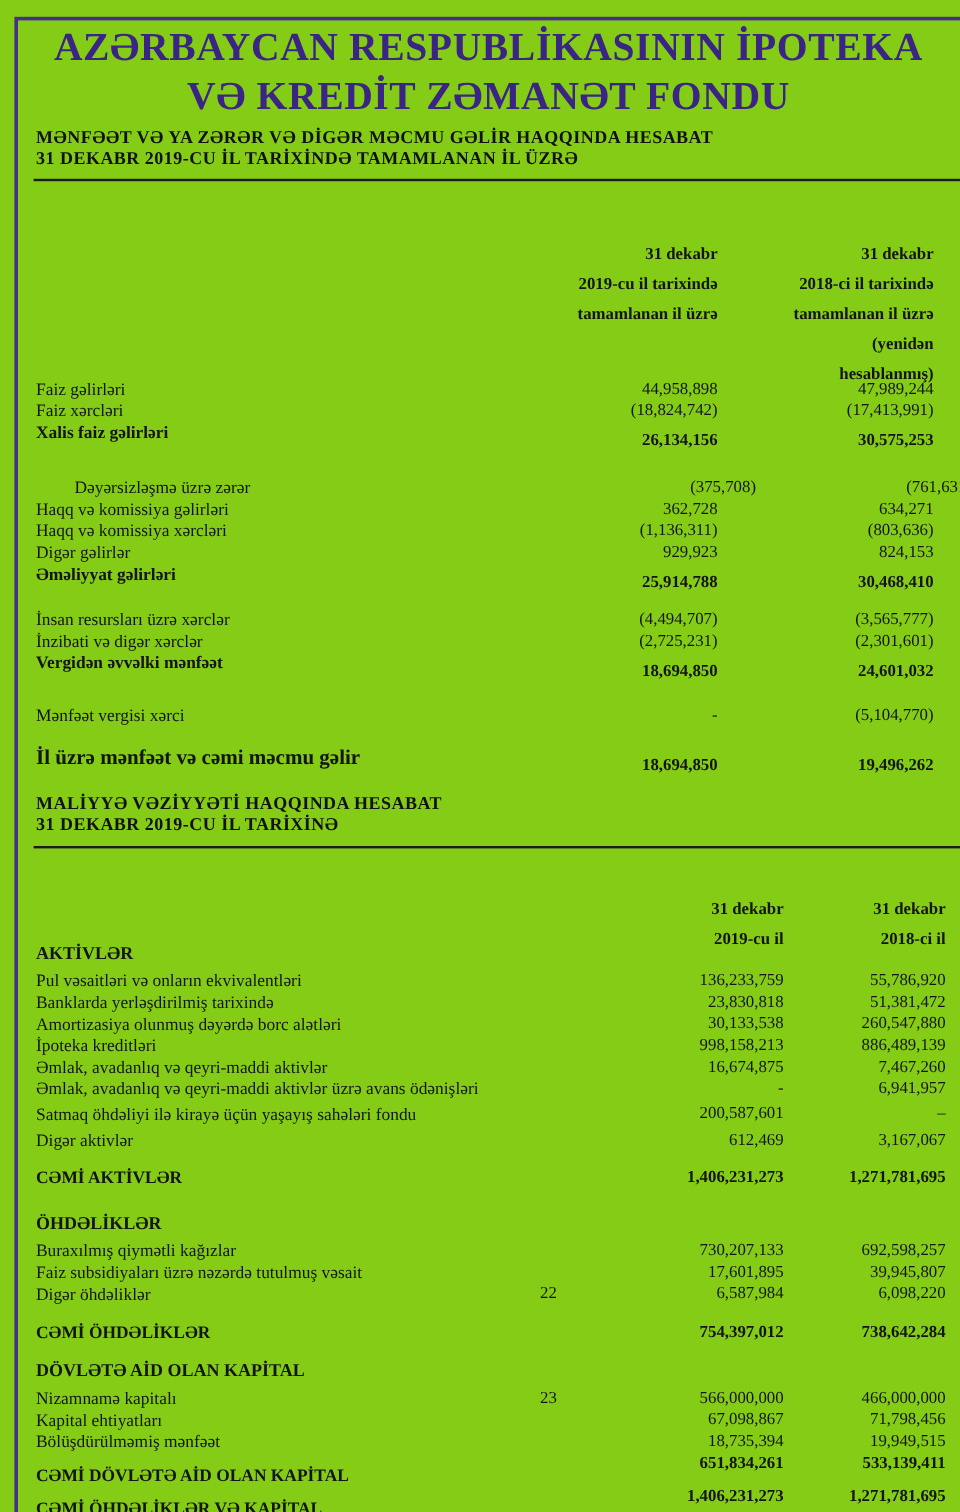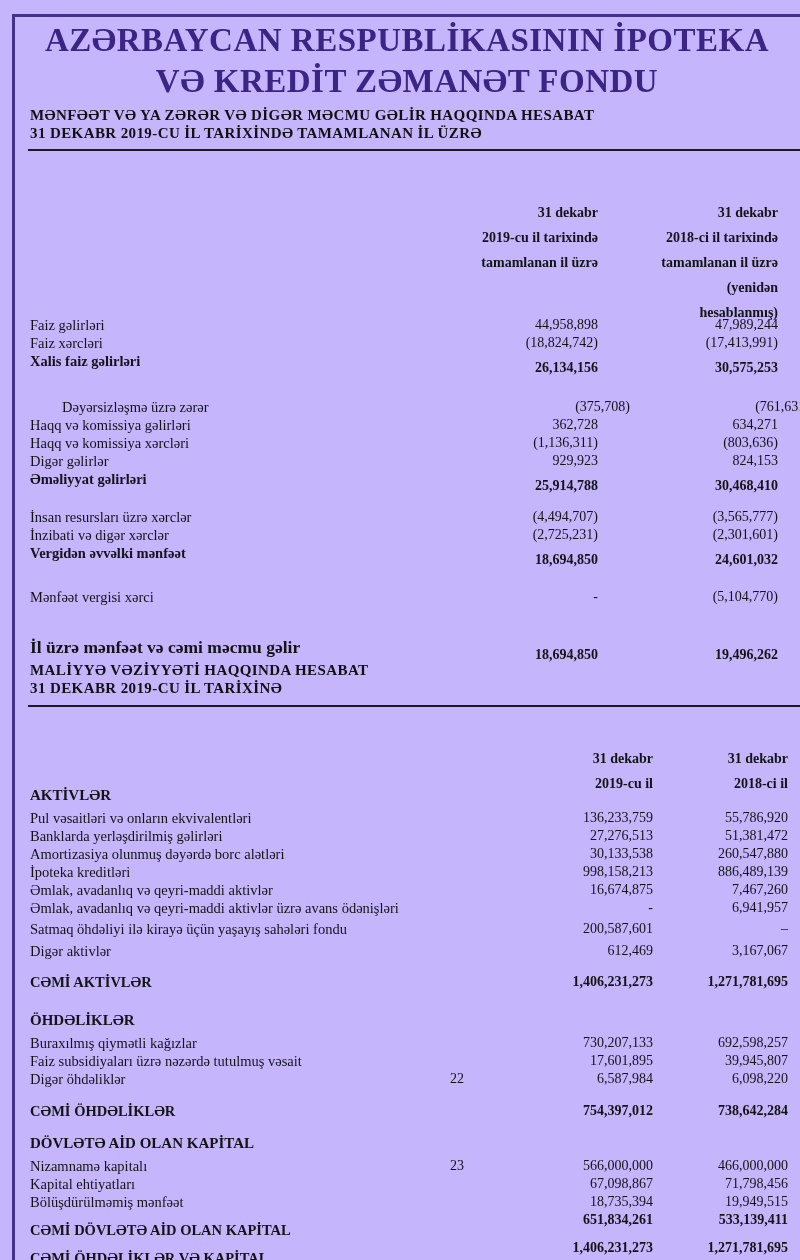--- a/index.html
+++ b/index.html
@@ -1,20 +1,20 @@
 <!DOCTYPE html>
 <html style="--accent: #3a2484; --frame: #44318a; --rule: #1b1b1f; --text: #141414;"><head>
 <meta charset="utf-8">
 <style>
   html,body{margin:0;padding:0;background:#ffffff;}
   .page{
     position:relative;
     width:800px;height:1260px;
     overflow:hidden;
-    background:#c4b5fd;
+    background:#84cc16;
     font-family:"Liberation Serif","DejaVu Serif",serif;
     color:var(--text,#141414);
   }
   .frame{
     position:absolute;left:12px;top:14px;right:-6px;bottom:-6px;
     border:3px solid var(--frame,#44318a);
     pointer-events:none;
   }
   .title{
     position:absolute;top:20px;left:14px;right:0;
@@ -58,21 +58,21 @@
   .kind-total-off .c-label{font-weight:bold;}
   .kind-total-off .c-num{font-weight:bold;position:relative;top:7px;}
   .kind-grand .c-label{font-weight:bold;font-size:17.5px;}
   .kind-grand .c-num{font-weight:bold;position:relative;top:8px;}
   .kind-total-low .c-label{font-weight:bold;position:relative;top:10px;}
   .kind-total-low .c-num{font-weight:bold;text-align:right;}
   
   #stmt1-rows .trow:nth-child(4){margin-top:28px;margin-left:32px;}
   #stmt1-rows .trow:nth-child(9){margin-top:20px;}
   #stmt1-rows .trow:nth-child(12){margin-top:26px;}
-  #stmt1-rows .trow:nth-child(13){margin-top:32px;}
+  #stmt1-rows .trow:nth-child(13){margin-top:16px;}
   #stmt2-rows .trow:nth-child(8){margin-top:3px;}
   #stmt2-rows .trow:nth-child(9){margin-top:4px;}
   #stmt2-rows .trow:nth-child(10){margin-top:13px;}
   #stmt2-rows .trow:nth-child(11){margin-top:20px;}
   #stmt2-rows .trow:nth-child(15){margin-top:14px;}
   #stmt2-rows .trow:nth-child(16){margin-top:14px;}
   #stmt2-rows .trow:nth-child(21){margin-top:10px;}
 </style>
 </head>
 <body>
@@ -193,23 +193,23 @@
         <div class="c-num"></div>
         <div class="c-num"></div>
       </div>
       <div class="trow kind-item">
         <div class="c-label">Pul vəsaitləri və onların ekvivalentləri</div>
         <div class="c-note"></div>
         <div class="c-num">136,233,759</div>
         <div class="c-num">55,786,920</div>
       </div>
       <div class="trow kind-item">
-        <div class="c-label">Banklarda yerləşdirilmiş gəlirləri</div>
-        <div class="c-note"></div>
-        <div class="c-num">27,276,513</div>
+        <div class="c-label">Banklarda yerləşdirilmiş tarixində</div>
+        <div class="c-note"></div>
+        <div class="c-num">23,830,818</div>
         <div class="c-num">51,381,472</div>
       </div>
       <div class="trow kind-item">
         <div class="c-label">Amortizasiya olunmuş dəyərdə borc alətləri</div>
         <div class="c-note"></div>
         <div class="c-num">30,133,538</div>
         <div class="c-num">260,547,880</div>
       </div>
       <div class="trow kind-item">
         <div class="c-label">İpoteka kreditləri</div>

